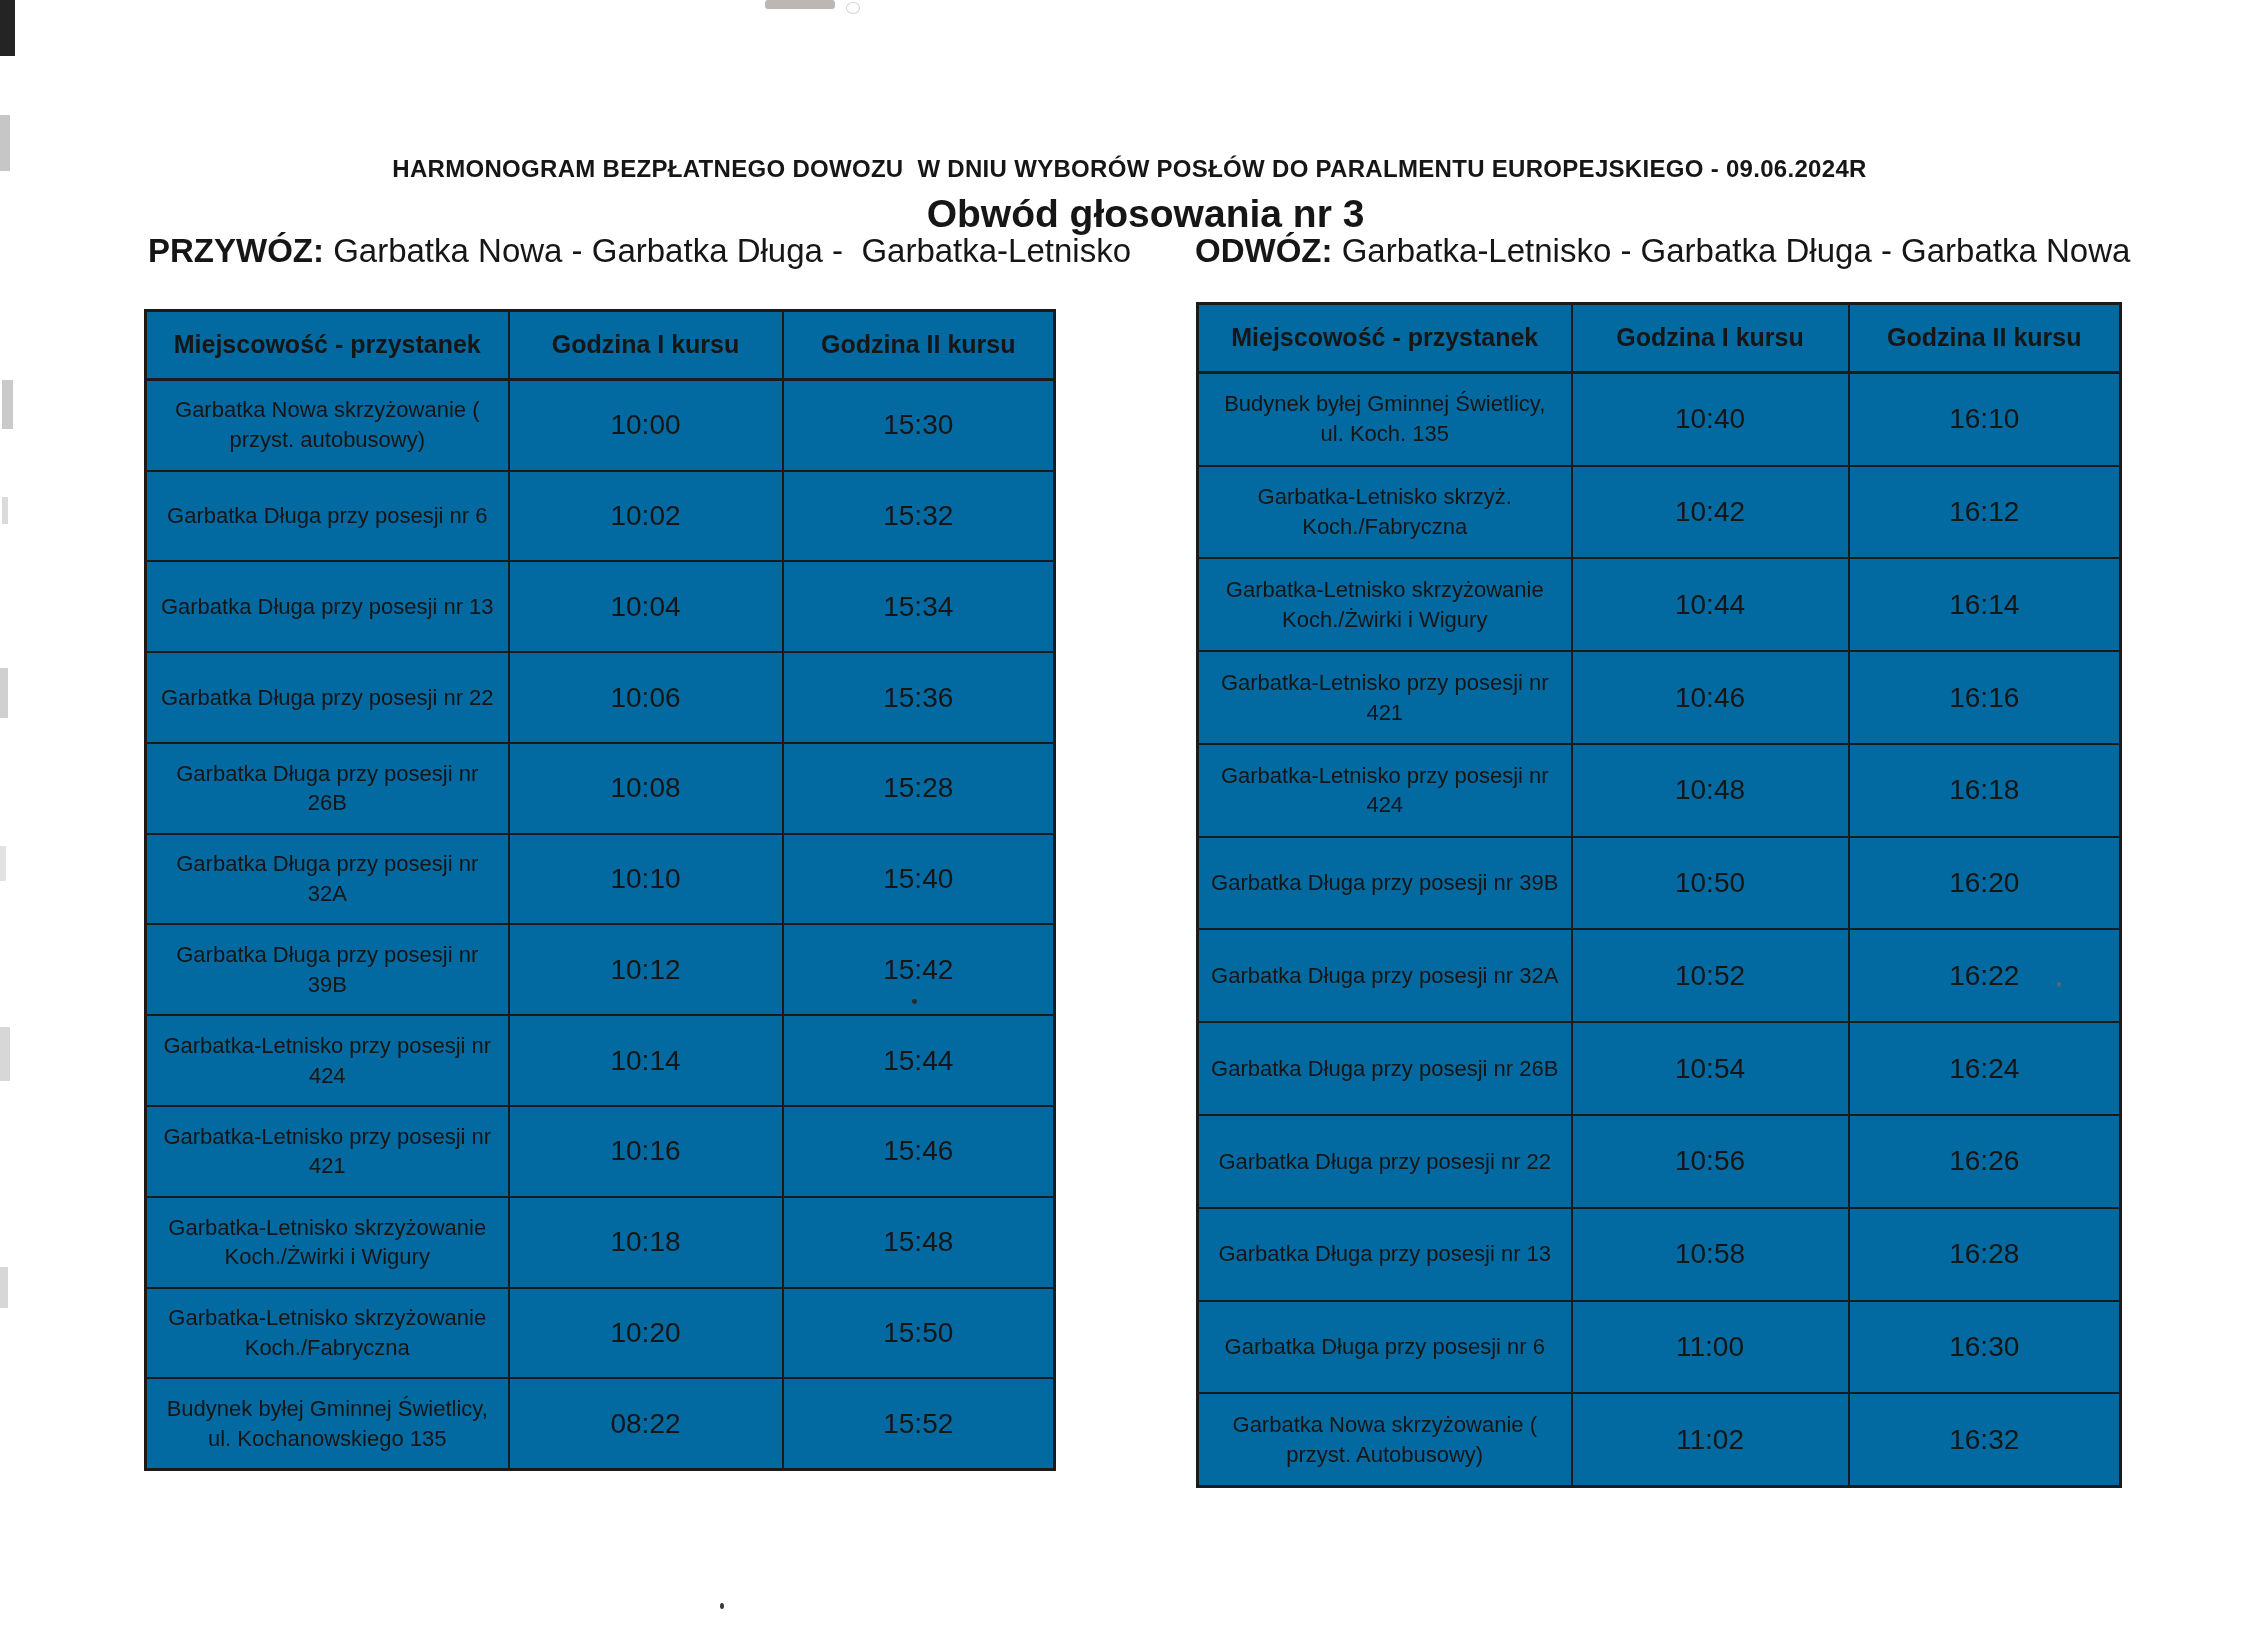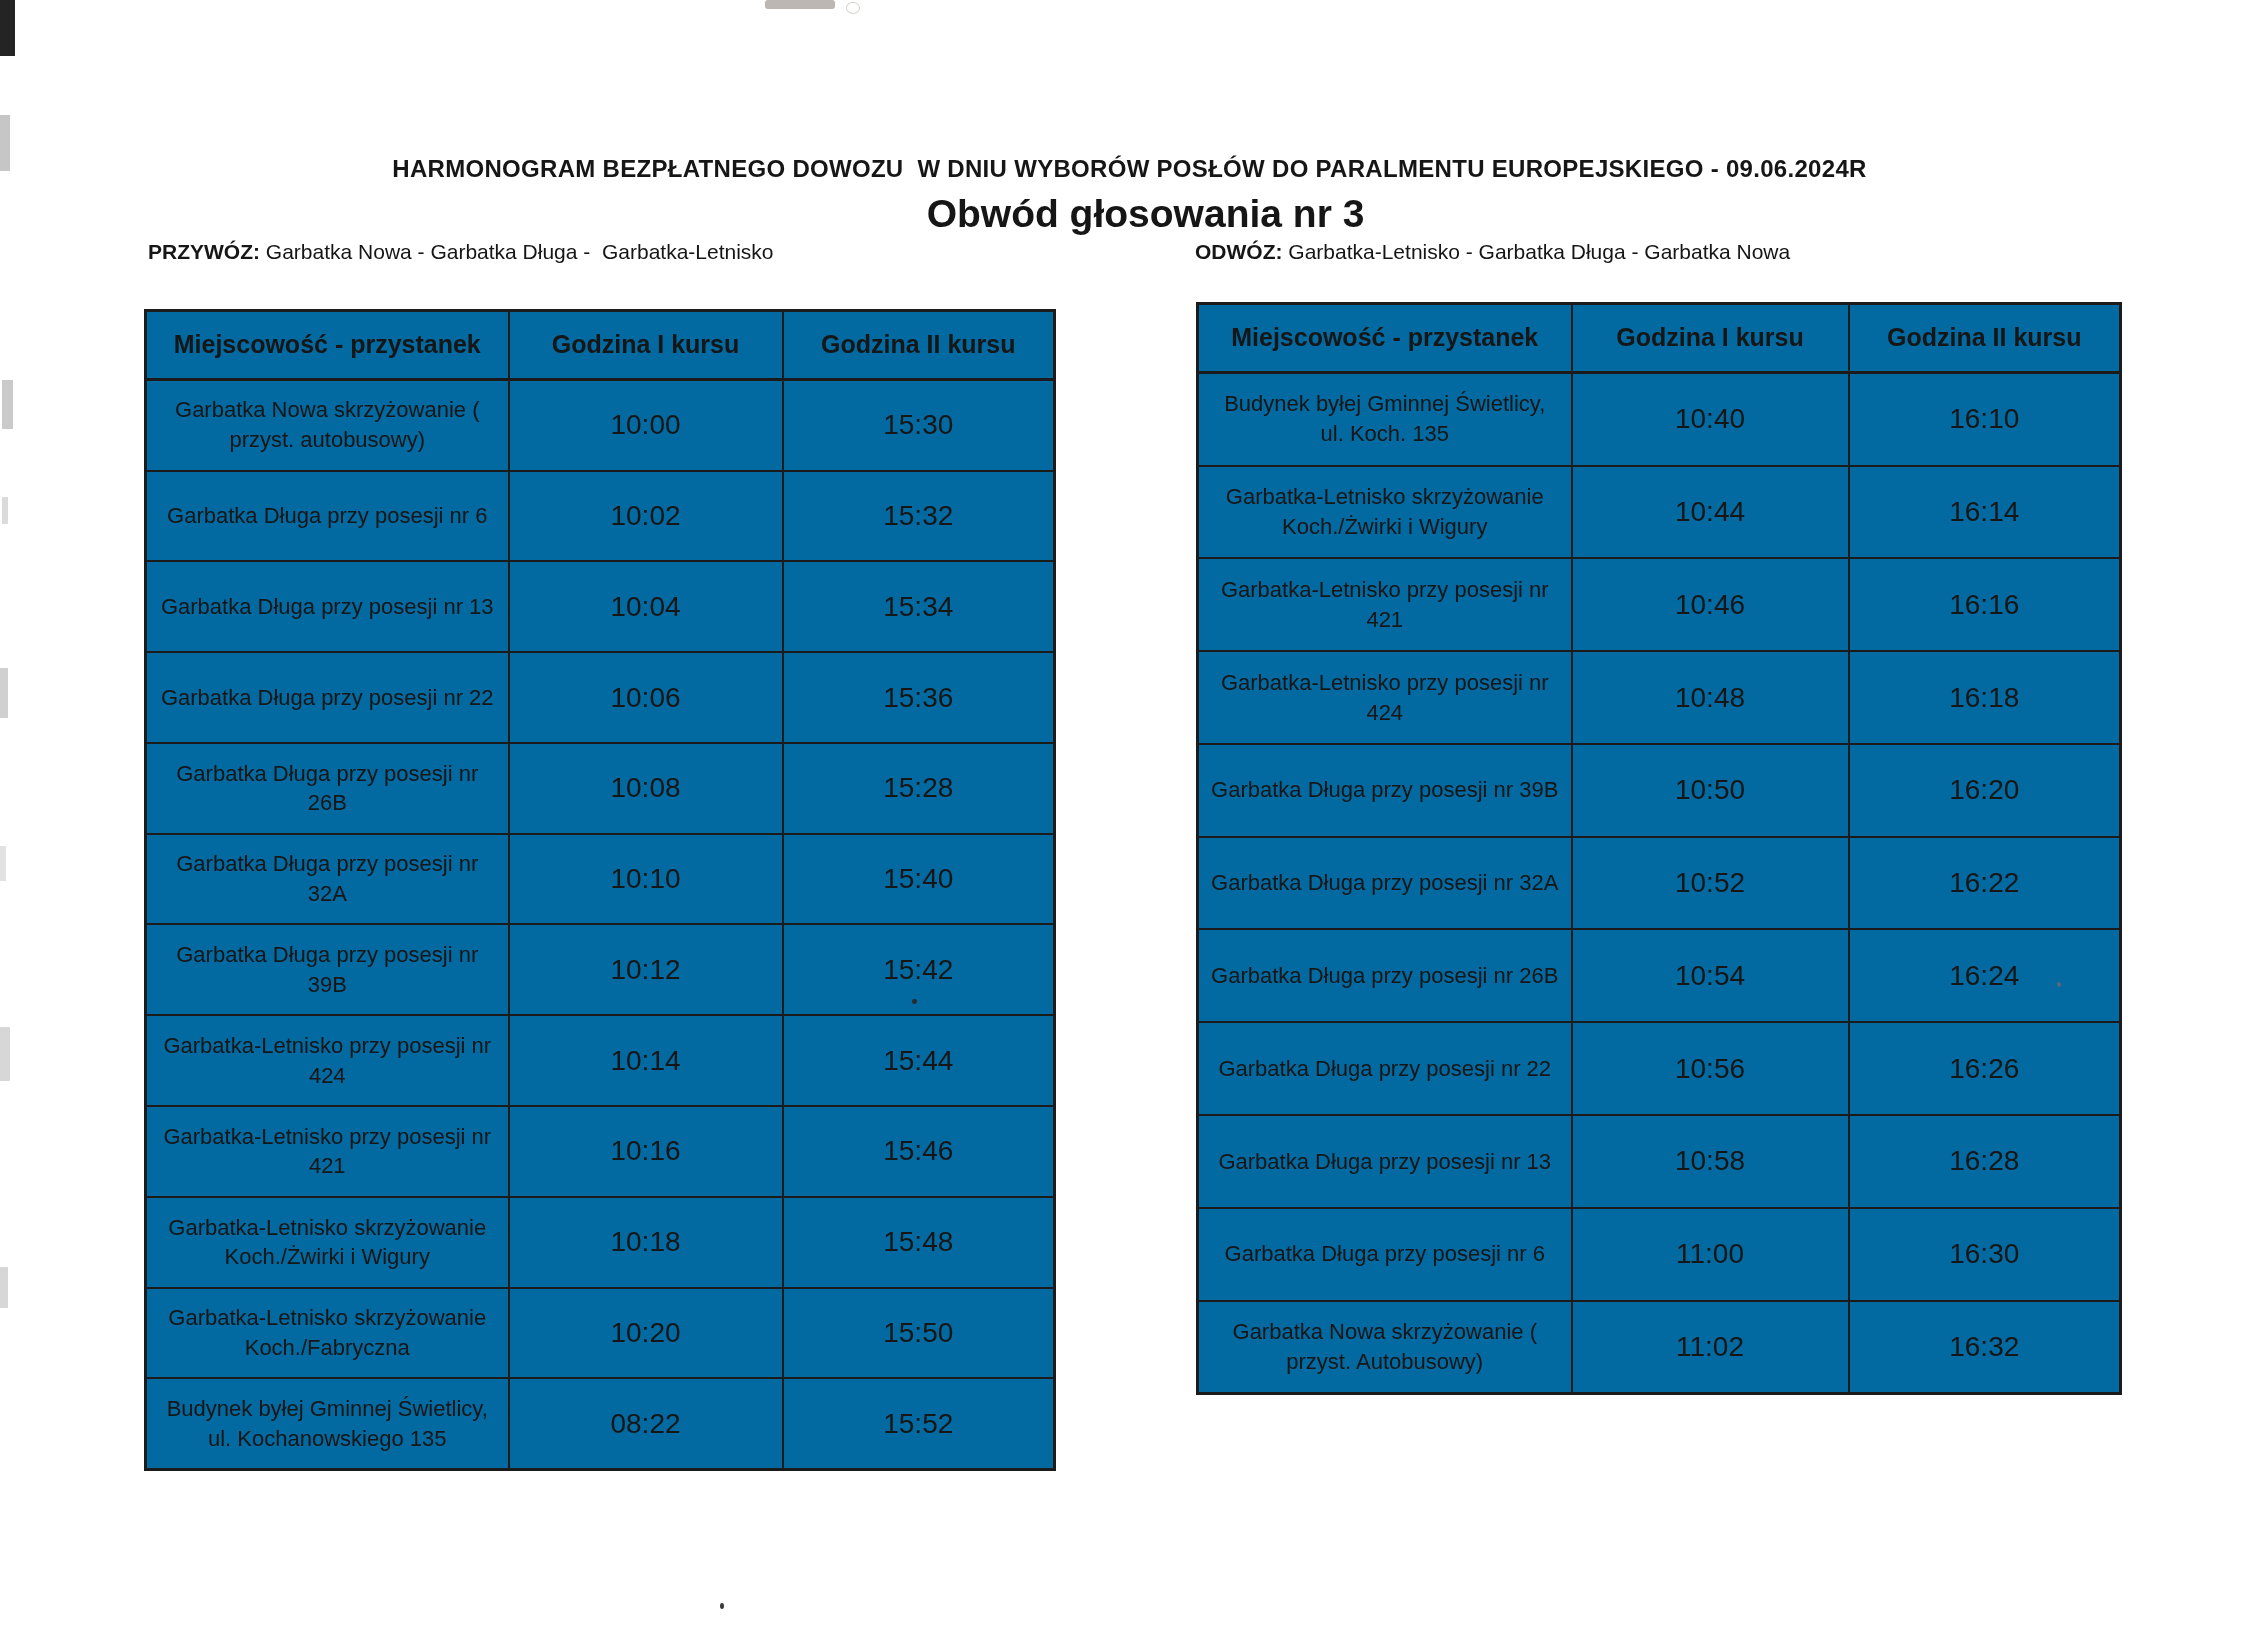--- a/index.html
+++ b/index.html
@@ -23,22 +23,22 @@
   }
   .doc-subtitle {
     position: absolute;
     top: 192px; left: 16px; width: 100%;
     text-align: center;
     font-size: 39px;
     font-weight: bold;
   }
   .route-line {
     position: absolute;
-    top: 240px;
-    font-size: 21px;
+    top: 232px;
+    font-size: 33px;
     white-space: pre-wrap;
   }
   .route-line .route-label { font-weight: bold; }
   .route-przywoz { left: 148px; }
   .route-odwoz  { left: 1195px; text-align: center; }
 
   table.tbl {
     position: absolute;
     border-collapse: collapse;
     table-layout: fixed;
@@ -208,20 +208,26 @@
       </tr>
     </thead>
     <tbody>
       <tr>
         <td class="stop-cell">Budynek byłej Gminnej Świetlicy,
 ul. Koch. 135</td>
         <td class="time-cell">10:40</td>
         <td class="time-cell">16:10</td>
       </tr>
       <tr>
+        <td class="stop-cell">Garbatka-Letnisko skrzyż.
+Koch./Fabryczna</td>
+        <td class="time-cell">10:42</td>
+        <td class="time-cell">16:12</td>
+      </tr>
+      <tr>
         <td class="stop-cell">Garbatka-Letnisko skrzyżowanie
 Koch./Żwirki i Wigury</td>
         <td class="time-cell">10:44</td>
         <td class="time-cell">16:14</td>
       </tr>
       <tr>
         <td class="stop-cell">Garbatka-Letnisko przy posesji nr
 421</td>
         <td class="time-cell">10:46</td>
         <td class="time-cell">16:16</td>

